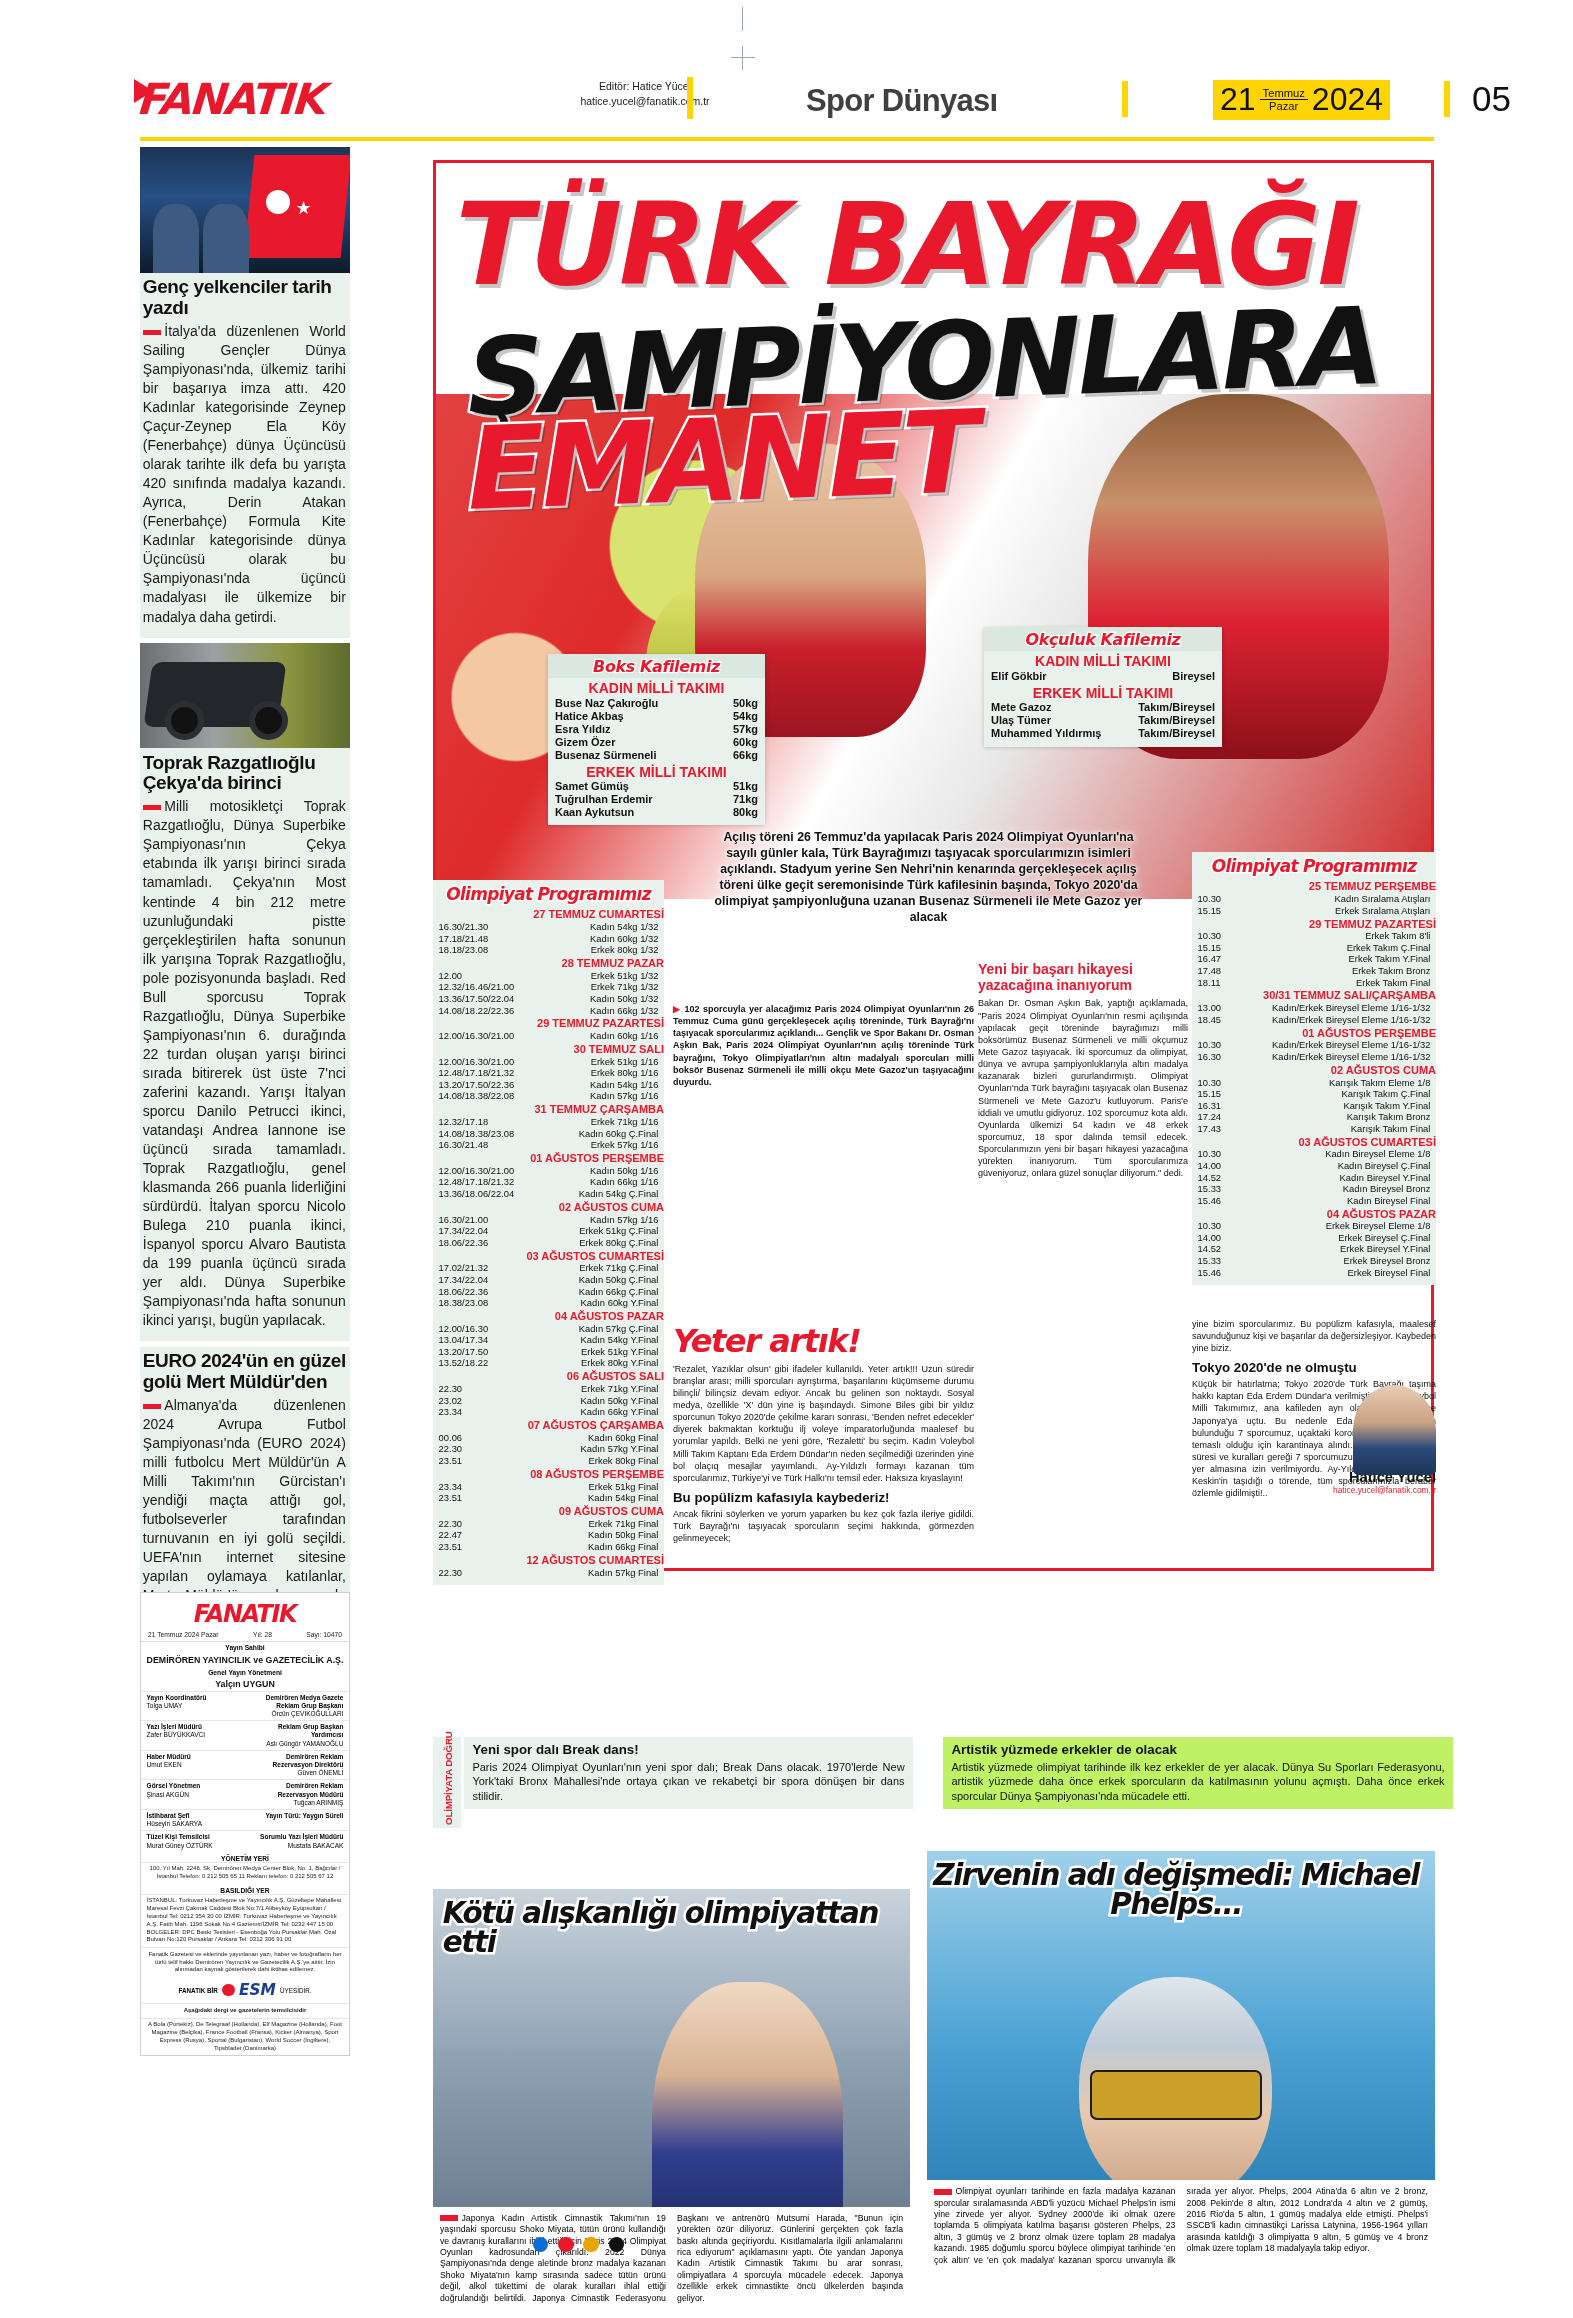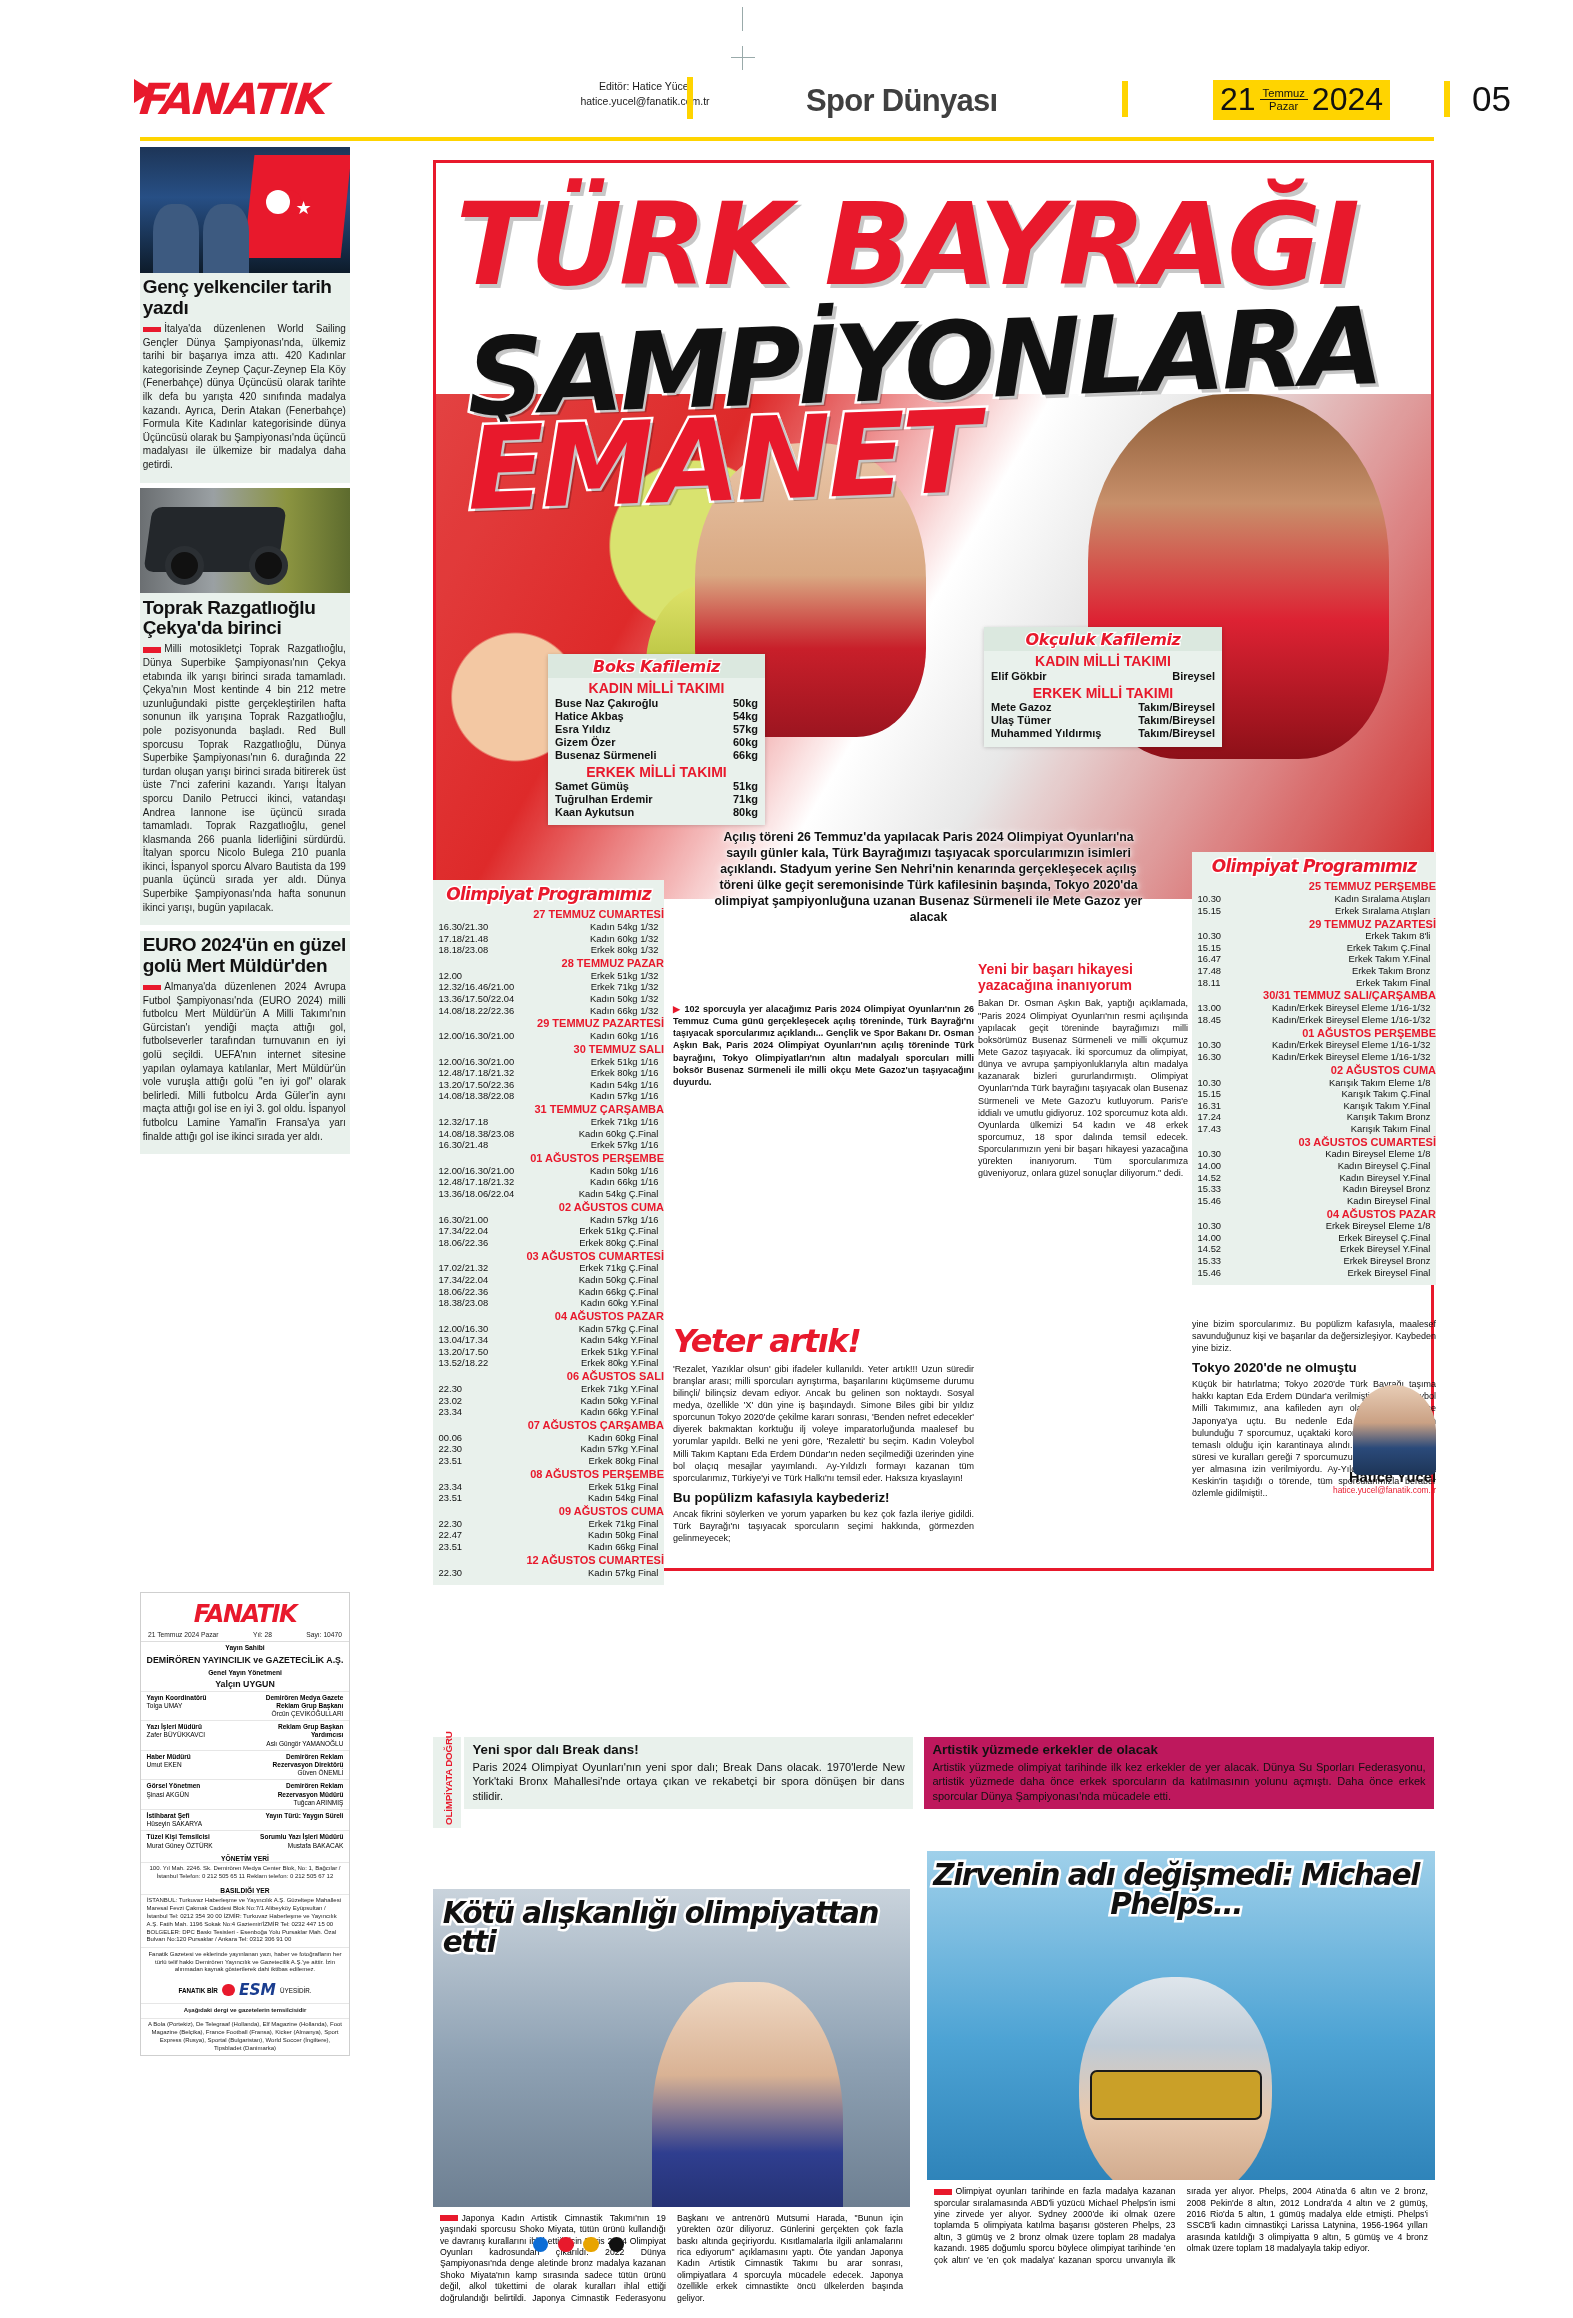--- a/index.html
+++ b/index.html
@@ -47,21 +47,21 @@
   .date-mid { display:flex; flex-direction:column; align-items:center; font-size:11.2px; line-height:1.1; color:#111; }
   .date-mid .m1 { border-bottom:0.7px solid #111; padding:0 2.8px; }
   .date-year { font-size:32px; color:#111; }
   .page-no { position:absolute; left:1332px; top:5.6px; font-size:35px; color:#111; }
   .hr-yellow { position:absolute; left:140px; top:137px; width:1294px; height:4.2px; background:#ffd400; }
 
   
   .leftcol { position:absolute; left:140px; top:147px; width:210px; }
   .lc-photo { width:210px; background:#dfe7e1; display:block; }
   .lc-title { font-size:19px; font-weight:800; line-height:1.07; color:#111; padding:4.2px 2.8px 2.8px 2.8px; letter-spacing:-0.4px;}
-  .lc-body { font-size:10px; line-height:1.36; color:#1a1a1a; padding:1.4px 4.2px 7px 2.8px; text-align:justify; }
+  .lc-body { font-size:14px; line-height:1.36; color:#1a1a1a; padding:1.4px 4.2px 7px 2.8px; text-align:justify; }
   .redmark { display:inline-block; width:18px; height:5.6px; background:#e8192c; margin-right:3.5px; vertical-align:middle; }
   .lc-wrap { background:#e9f1ec; padding-bottom:4.2px; }
 
   
   .ph { position:relative; overflow:hidden; }
   .ph-sail  { height:126px; background:linear-gradient(180deg,#1d3557 0%,#274f85 40%,#0d1b2a 100%); }
   .ph-sail .flag { position:absolute; left:52%; top:6%; width:46%; height:82%; background:#e8192c; transform:skewX(-6deg);}
   .ph-sail .star { position:absolute; left:60%; top:34%; width:24px; height:24px; border-radius:50%;
      box-shadow: 11.2px 0 0 0 #e8192c; background:#fff; }
   .ph-sail .star2 { position:absolute; left:74%; top:40%; color:#fff; font-size:18px; }
@@ -171,21 +171,21 @@
   .author-photo { position:absolute; right:0; top:-84px; width:83px; height:90px;
      background:linear-gradient(180deg,#e8cdb6 0%, #caa184 42%, #2b4a7a 70%, #1d3557 100%); border-radius:50% 50% 5.6px 5.6px; }
 
   
   .strip { position:absolute; left:433px; top:1737px; width:1001px; }
   .strip-tab { position:absolute; left:0; top:0; width:28px; height:91px; background:#e9f1ec; }
   .strip-tab span { display:block; transform:rotate(-90deg); transform-origin:left top;
      position:absolute; left:9.8px; top:88px; white-space:nowrap;
      font-weight:900; font-size:9.8px; color:#e8192c; letter-spacing:-0.2px; }
   .strip-l { position:absolute; left:31px; top:0; width:449px; background:#e9f1ec; padding:5.6px 8.4px; }
-  .strip-r { position:absolute; left:491px; top:0; width:510px; background:#be185d; padding:5.6px 8.4px; }
+  .strip-r { position:absolute; left:510px; top:0; width:510px; background:#bef264; padding:5.6px 8.4px; }
   .strip-h { font-weight:800; font-size:13.3px; color:#111; line-height:1.12; margin-bottom:2.1px; }
   .strip-b { font-size:11px; line-height:1.33; color:#111; text-align:justify; }
 
   
   .feat { position:absolute; }
   .feat-photo { position:absolute; inset:0; }
   .feat-l { left:433px; top:1889px; width:477px; height:421px; }
   .feat-r { left:927px; top:1851px; width:508px; height:421px; }
   .f-title { position:absolute; left:9.8px; top:9.8px; font-family:"DejaVu Sans",sans-serif;
      font-weight:900; font-style:italic; font-size:29.4px; color:#111; line-height:1.0;

